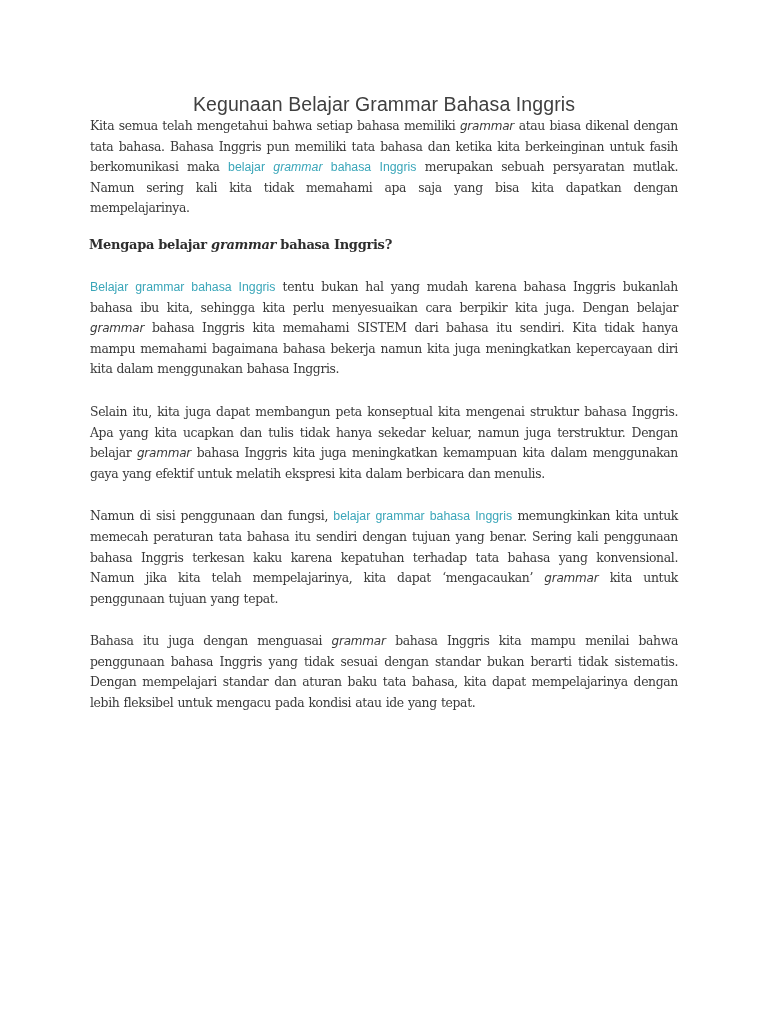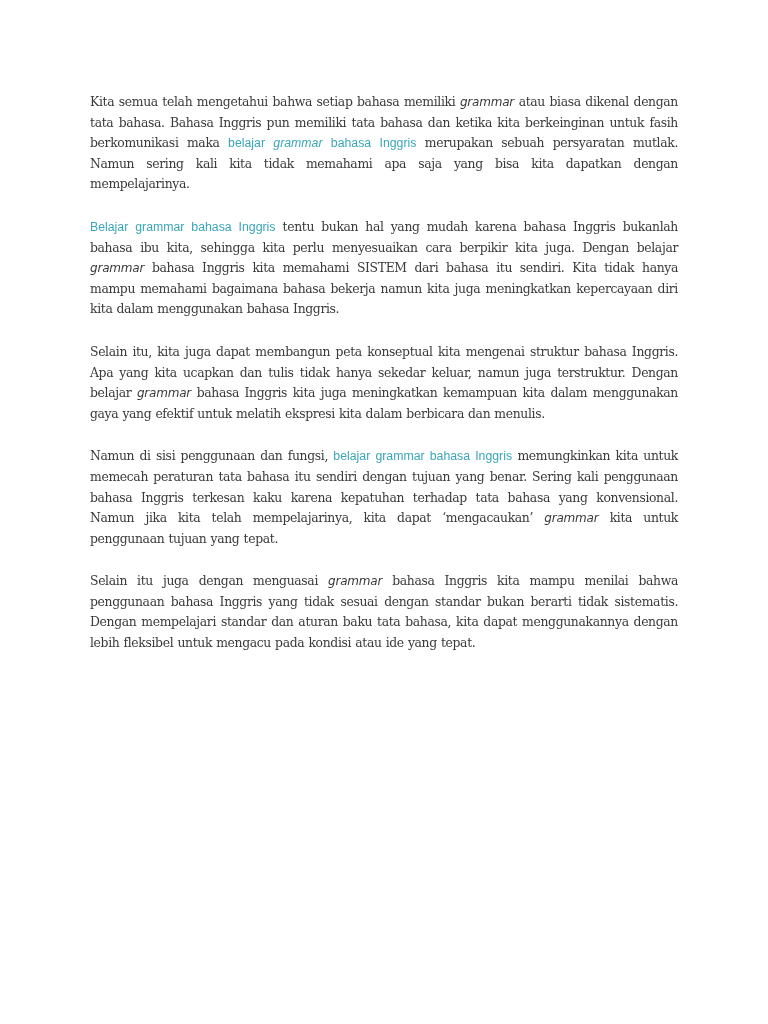--- a/index.html
+++ b/index.html
@@ -62,25 +62,27 @@
       cursor: pointer;
     }
     .link em { font-style: italic; }
     em.term { font-style: italic; font-family: "DejaVu Sans", "Liberation Sans", sans-serif; font-size: 12px; letter-spacing: -0.2px; }
   </style>
 </head>
 <body>
 
 <div class="page">
 
+  <h1 class="title">Kegunaan Belajar Grammar Bahasa Inggris</h1>
 
   <p class="para p1"><span>Kita semua telah mengetahui bahwa setiap bahasa memiliki </span><em class="term">grammar</em><span> atau biasa dikenal dengan tata bahasa. Bahasa Inggris pun memiliki tata bahasa dan ketika kita berkeinginan untuk fasih berkomunikasi maka </span><a class="link"><span>belajar </span><em>grammar</em><span> bahasa Inggris</span></a><span> merupakan sebuah persyaratan mutlak. Namun sering kali kita tidak memahami apa saja yang bisa kita dapatkan dengan mempelajarinya.</span></p>
 
+  <h2 class="heading"><span>Mengapa belajar </span><em>grammar</em><span> bahasa Inggris?</span></h2>
 
   <p class="para gap"><a class="link">Belajar grammar bahasa Inggris</a><span> tentu bukan hal yang mudah karena bahasa Inggris bukanlah bahasa ibu kita, sehingga kita perlu menyesuaikan cara berpikir kita juga. Dengan belajar </span><em class="term">grammar</em><span> bahasa Inggris kita memahami SISTEM dari bahasa itu sendiri. Kita tidak hanya mampu memahami bagaimana bahasa bekerja namun kita juga meningkatkan kepercayaan diri kita dalam menggunakan bahasa Inggris.</span></p>
 
   <p class="para gap"><span>Selain itu, kita juga dapat membangun peta konseptual kita mengenai struktur bahasa Inggris. Apa yang kita ucapkan dan tulis tidak hanya sekedar keluar, namun juga terstruktur. Dengan belajar </span><em class="term">grammar</em><span> bahasa Inggris kita juga meningkatkan kemampuan kita dalam menggunakan gaya yang efektif untuk melatih ekspresi kita dalam berbicara dan menulis.</span></p>
 
   <p class="para gap"><span>Namun di sisi penggunaan dan fungsi, </span><a class="link">belajar grammar bahasa Inggris</a><span> memungkinkan kita untuk memecah peraturan tata bahasa itu sendiri dengan tujuan yang benar. Sering kali penggunaan bahasa Inggris terkesan kaku karena kepatuhan terhadap tata bahasa yang konvensional. Namun jika kita telah mempelajarinya, kita dapat ‘mengacaukan’ </span><em class="term">grammar</em><span> kita untuk penggunaan tujuan yang tepat.</span></p>
 
-  <p class="para gap"><span>Selain itu juga dengan menguasai </span><em class="term">grammar</em><span> bahasa Inggris kita mampu menilai bahwa penggunaan bahasa Inggris yang tidak sesuai dengan standar bukan berarti tidak sistematis. Dengan mempelajari standar dan aturan baku tata bahasa, kita dapat menggunakannya dengan lebih fleksibel untuk mengacu pada kondisi atau ide yang tepat.</span></p>
+  <p class="para gap"><span>Bahasa itu juga dengan menguasai </span><em class="term">grammar</em><span> bahasa Inggris kita mampu menilai bahwa penggunaan bahasa Inggris yang tidak sesuai dengan standar bukan berarti tidak sistematis. Dengan mempelajari standar dan aturan baku tata bahasa, kita dapat mempelajarinya dengan lebih fleksibel untuk mengacu pada kondisi atau ide yang tepat.</span></p>
 
 </div>
 
 </body></html>

